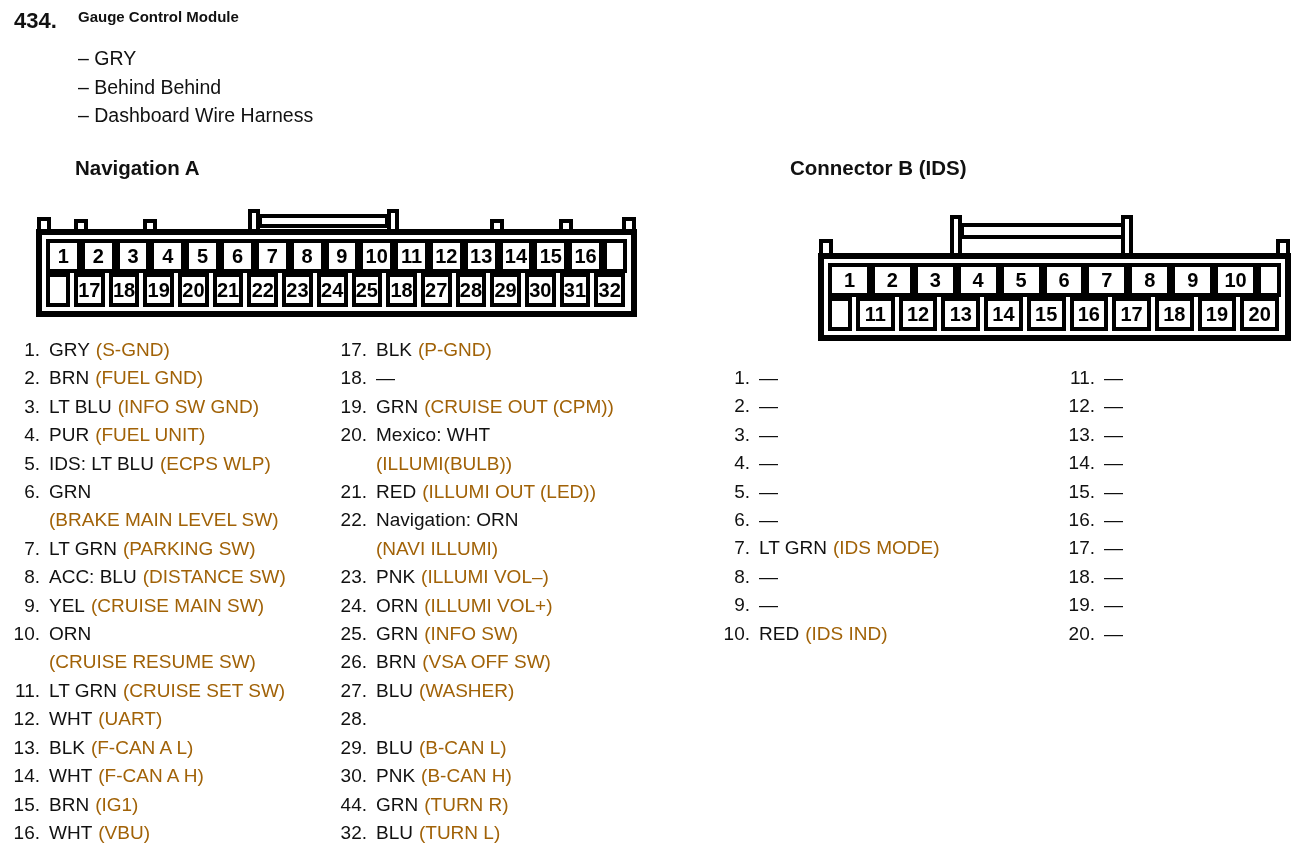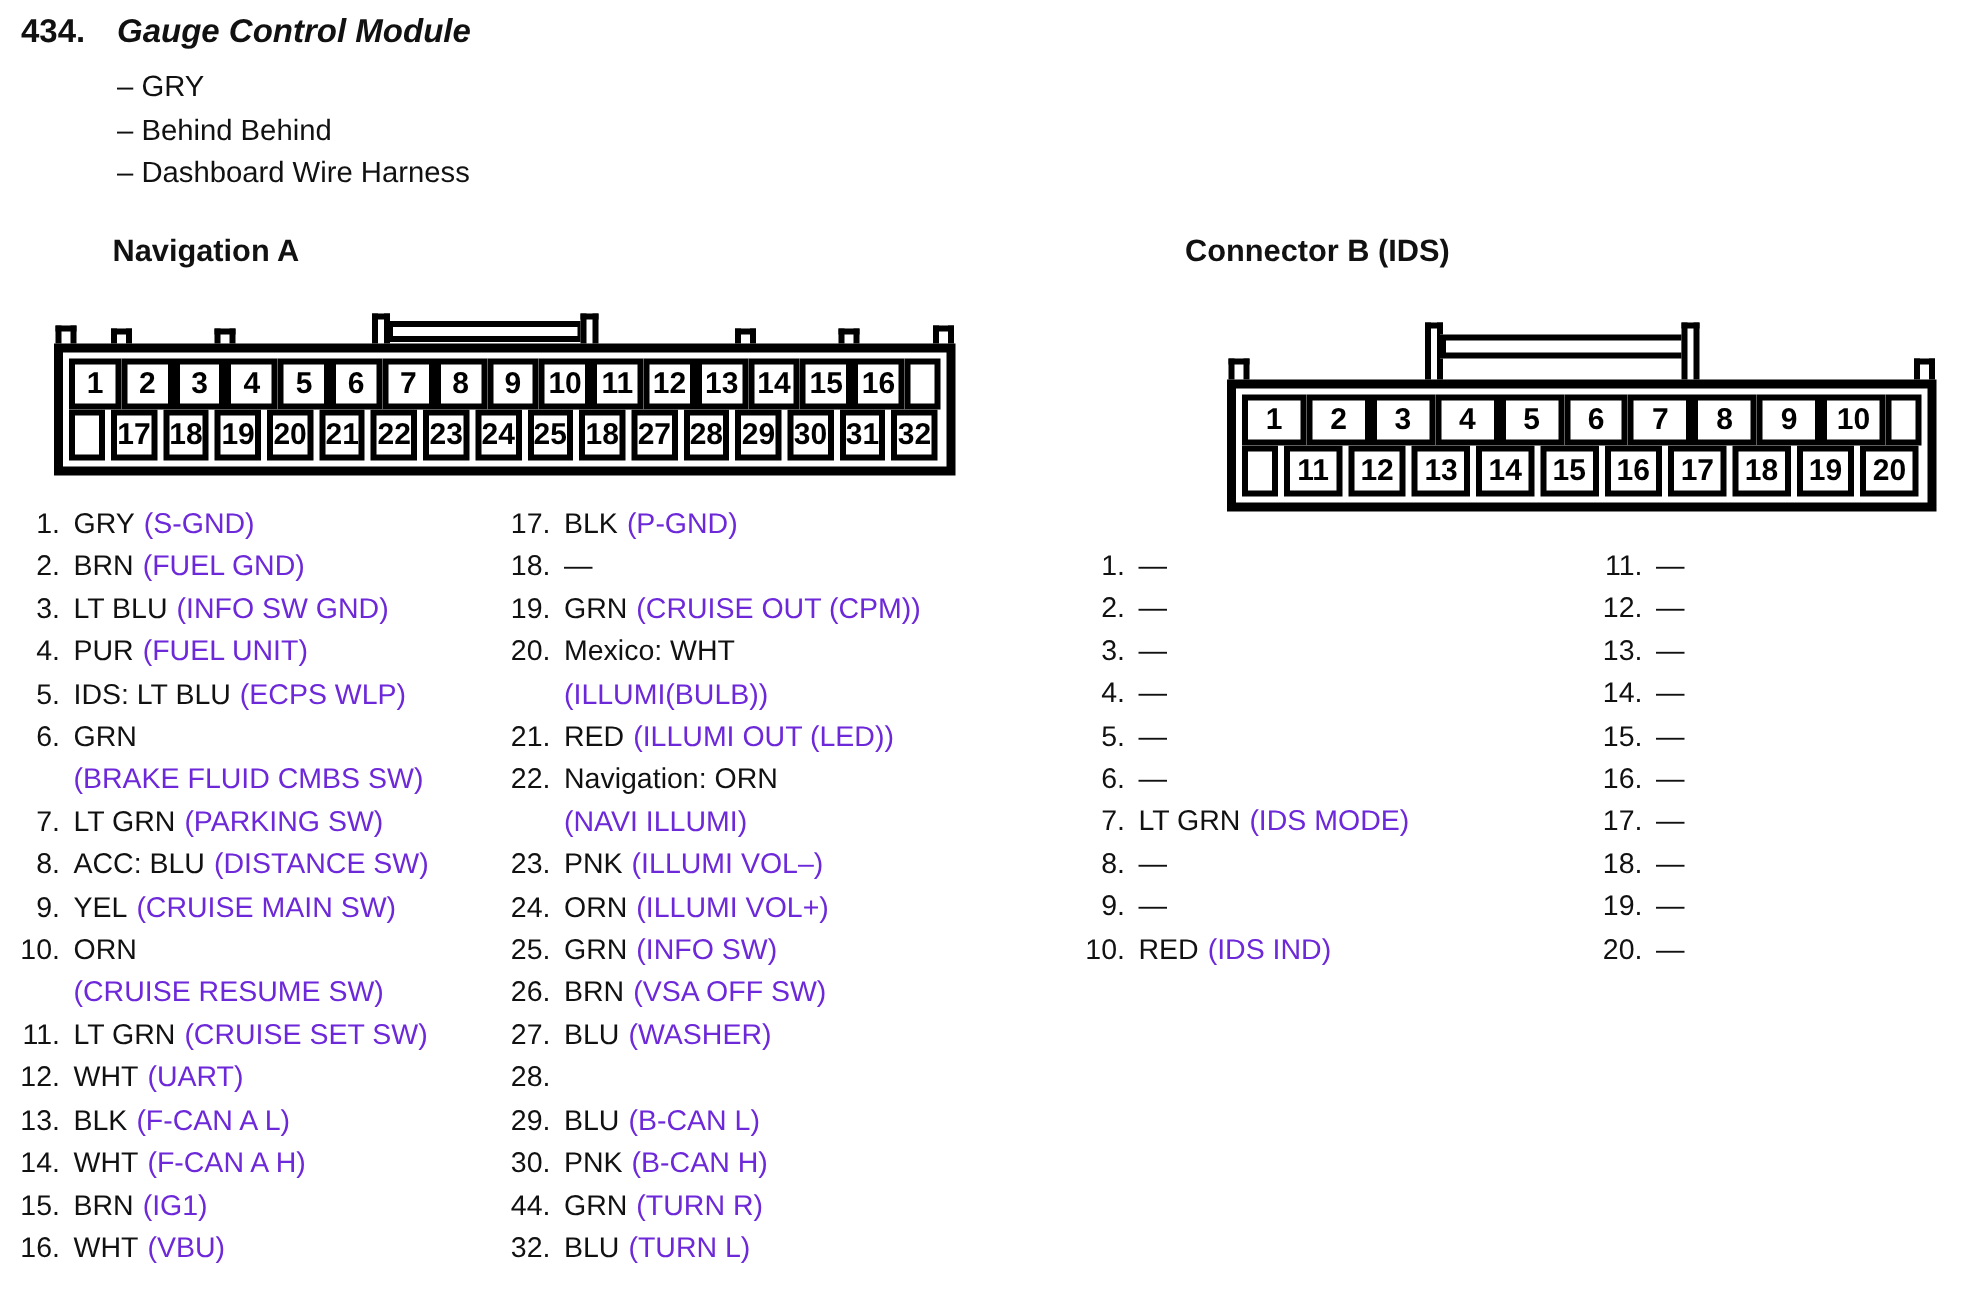--- a/index.html
+++ b/index.html
@@ -5,21 +5,21 @@
   * { margin:0; padding:0; box-sizing:border-box; }
   html,body { background:#fff; }
   body {
     position:relative; width:1310px; height:862px; overflow:hidden;
     font-family:"Liberation Sans", sans-serif; color:#111;
   }
   .abs { position:absolute; }
 
   
   .doc-num   { left:14px; top:8px;  font-size:22px; font-weight:bold; }
-  .doc-title { left:78px; top:8px;  font-size:22px; font-weight:bold;font-style:italic; }
+  .doc-title { left:78px; top:8px;  font-size:15px; font-weight:bold; }
   .bullets   { left:78px; top:44px; font-size:19.5px; line-height:28.5px; }
 
   .conn-heading { font-size:20.5px; font-weight:bold; }
   .headA { left:75px;  top:156px; }
   .headB { left:790px; top:156px; }
 
   
   .connector { position:absolute; }
   .conn-body {
     position:relative; z-index:1; height:88px;
@@ -49,21 +49,21 @@
   .connA .notch{ width:14px; height:18px; top:10px; }
   .connB .post { width:12px; height:44px; top:0; }
   .connB .bar  { height:16px; top:8px; }
   .connB .notch{ width:14px; height:20px; top:24px; }
 
   
   .pin-list { position:absolute; font-size:19px; line-height:28.4px; }
   .pin-item { display:flex; }
   .num { flex:0 0 40px; text-align:right; }
   .txt { margin-left:9px; }
-  .fn  { color:#6d28d9; margin-left:6px; }
+  .fn  { color:#a16207; margin-left:6px; }
   .fn:empty { display:none; }
   .wrap .fn { display:block; margin-left:0; }
 
   .listA1 { left:0px;    top:336px; }
   .listA2 { left:327px;  top:336px; }
   .listB1 { left:710px;  top:364px; }
   .listB2 { left:1055px; top:364px; }
 </style>
 </head>
 <body>
@@ -191,21 +191,21 @@
     <div class="pin-item">
       <span class="num">4.</span>
       <span class="txt"><span class="pre">PUR</span><span class="fn">(FUEL UNIT)</span></span>
     </div>
     <div class="pin-item">
       <span class="num">5.</span>
       <span class="txt"><span class="pre">IDS: LT BLU</span><span class="fn">(ECPS WLP)</span></span>
     </div>
     <div class="pin-item wrap">
       <span class="num">6.</span>
-      <span class="txt"><span class="pre">GRN</span><span class="fn">(BRAKE FLUID CMBS SW)</span></span>
+      <span class="txt"><span class="pre">GRN</span><span class="fn">(BRAKE MAIN LEVEL SW)</span></span>
     </div>
     <div class="pin-item">
       <span class="num">7.</span>
       <span class="txt"><span class="pre">LT GRN</span><span class="fn">(PARKING SW)</span></span>
     </div>
     <div class="pin-item">
       <span class="num">8.</span>
       <span class="txt"><span class="pre">ACC: BLU</span><span class="fn">(DISTANCE SW)</span></span>
     </div>
     <div class="pin-item">

